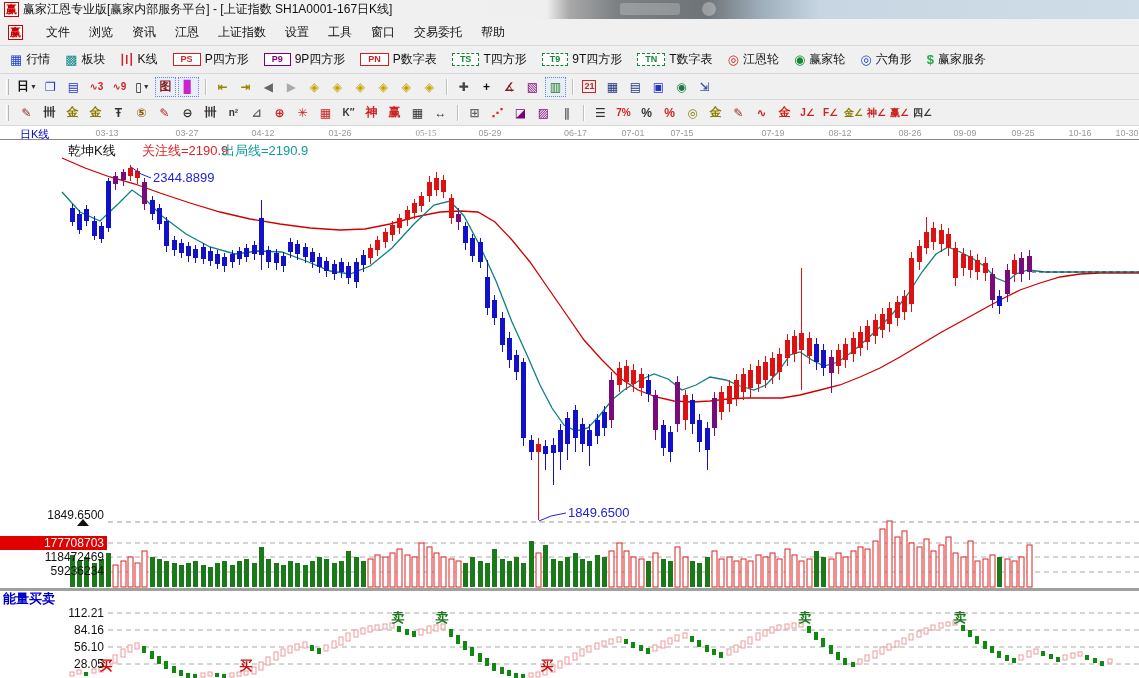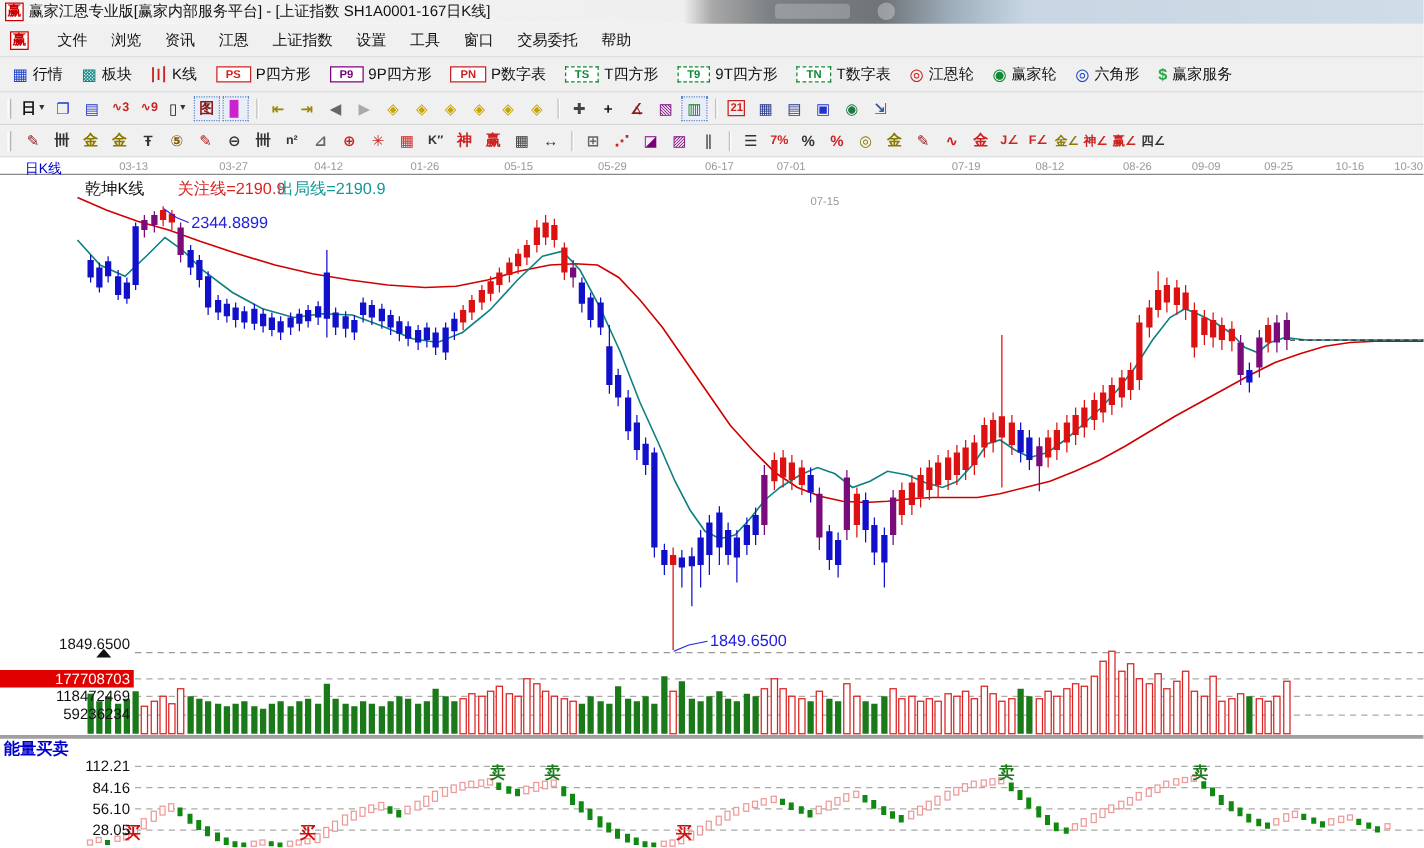--- a/index.html
+++ b/index.html
@@ -197,25 +197,25 @@
     <div class="tbtn small" style="color: rgb(204, 34, 34);">赢∠</div>
     <div class="tbtn small" style="color: rgb(51, 51, 51);">四∠</div>
   </div>
 
 <div class="daterow" id="daterow">
   <span class="kline-label">日K线</span>
 <span class="date" style="left: 85px;">03-13</span>
     <span class="date" style="left: 165px;">03-27</span>
     <span class="date" style="left: 241px;">04-12</span>
     <span class="date" style="left: 318px;">01-26</span>
-    <span class="date" style="left: 393px;">05-15</span>
+    <span class="date" style="left: 404px; font-family: Liberation Serif, serif;">05-15</span>
     <span class="date" style="left: 468px;">05-29</span>
     <span class="date" style="left: 543px; text-align: right;">06-17</span>
     <span class="date" style="left: 611px;">07-01</span>
-    <span class="date" style="left: 638px; margin-top: 28px;">07-15</span>
+    <span class="date" style="left: 660px;">07-15</span>
     <span class="date" style="left: 751px;">07-19</span>
     <span class="date" style="left: 818px;">08-12</span>
     <span class="date" style="left: 888px;">08-26</span>
     <span class="date" style="left: 943px;">09-09</span>
     <span class="date" style="left: 1001px;">09-25</span>
     <span class="date" style="left: 1058px;">10-16</span>
     <span class="date" style="left: 1105px;">10-30</span>
   </div>
 
 <svg id="chart" width="1139" height="538" viewBox="0 140 1139 538">

